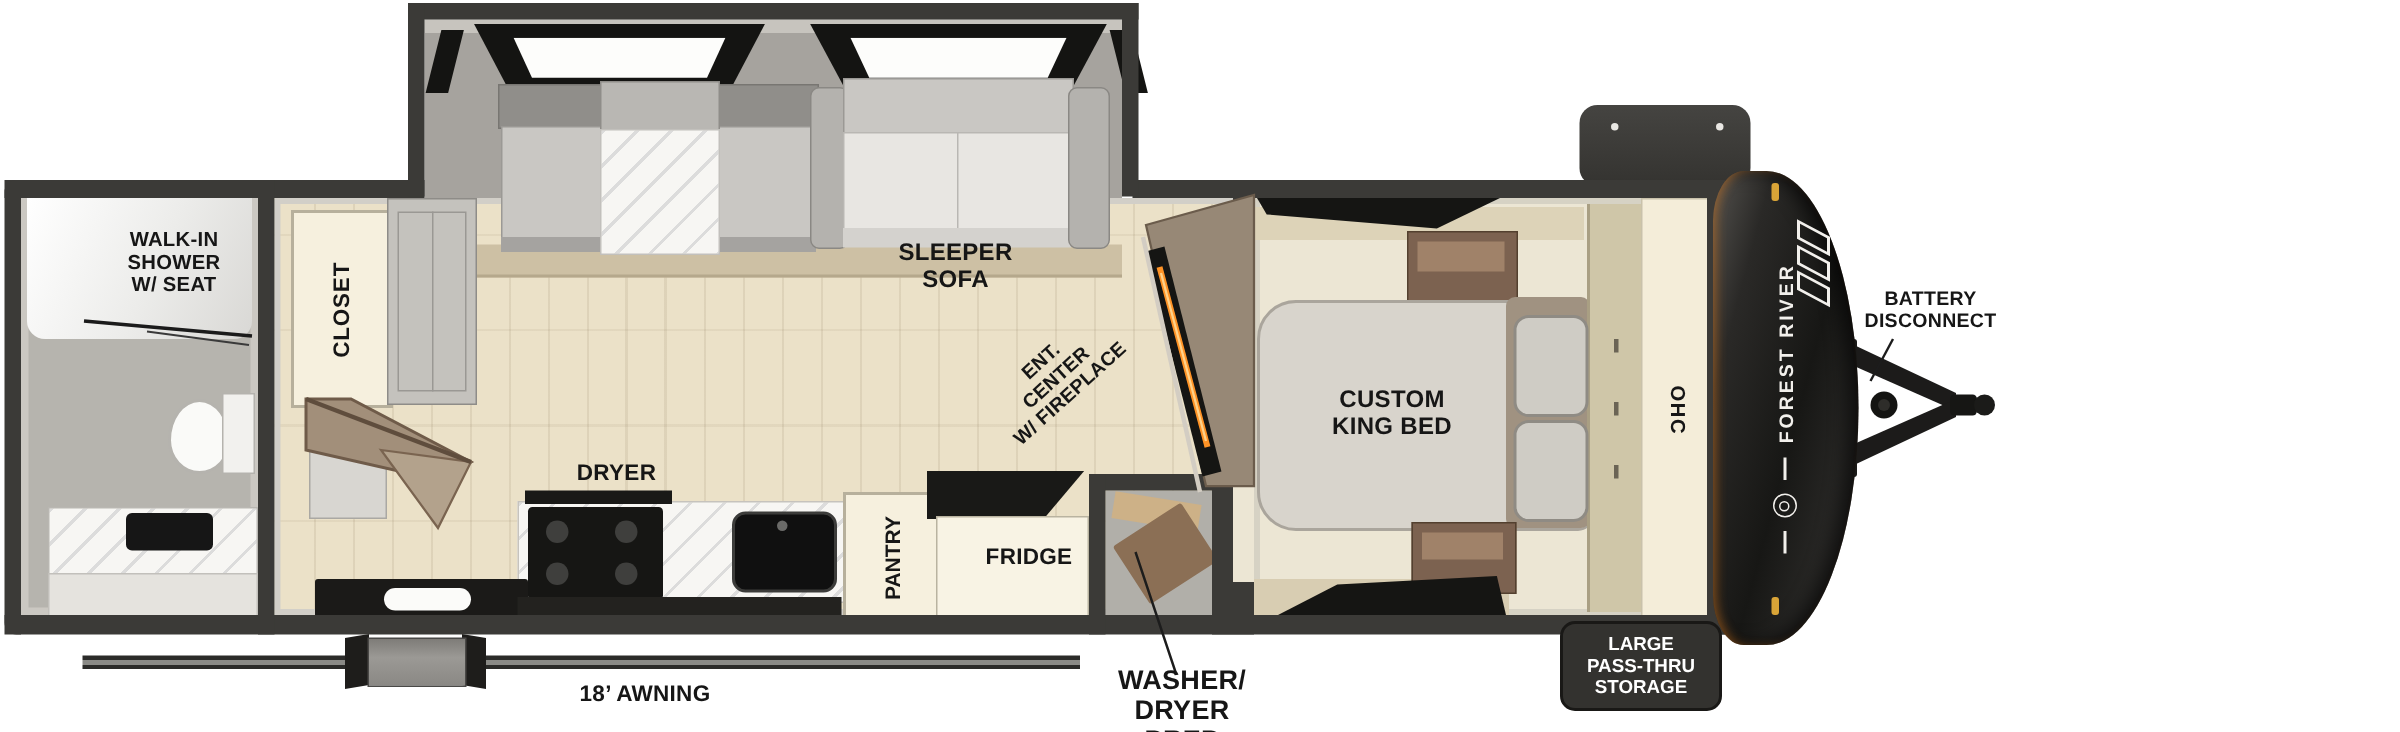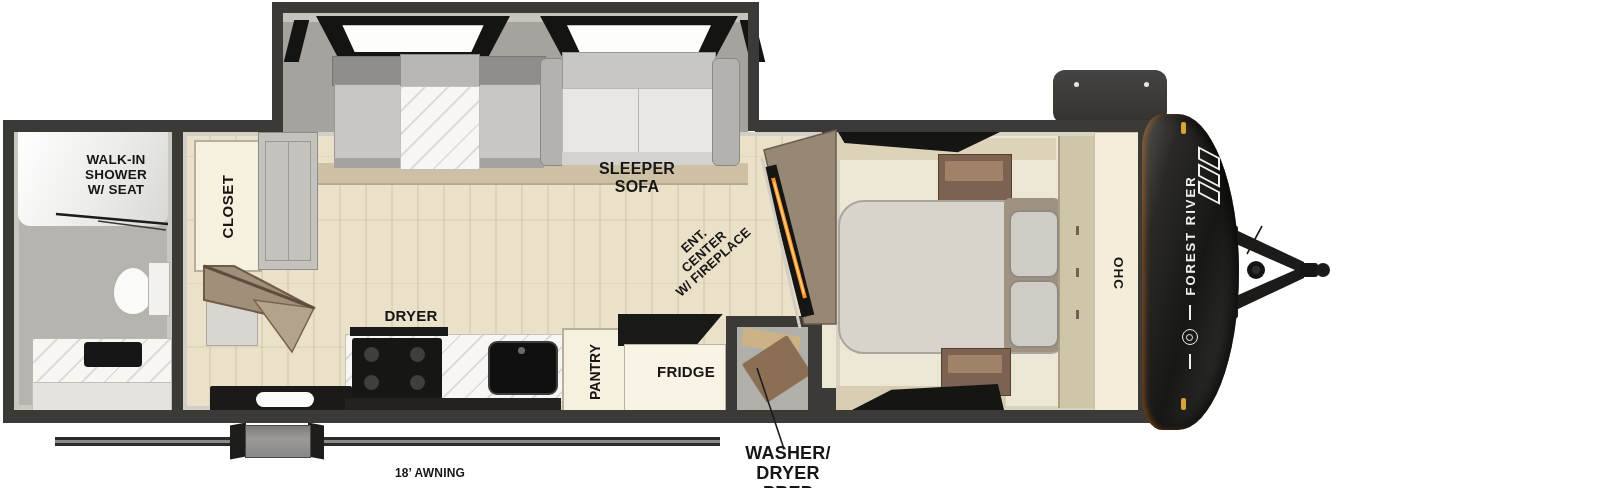--- a/index.html
+++ b/index.html
@@ -219,29 +219,38 @@
     <span class="fr-emblem"></span>
     <span class="fr-rule"></span>
     <span class="txt">FOREST RIVER</span>
     <span class="stripes">
       <span class="slash"></span>
         <span class="slash"></span>
         <span class="slash"></span>
     </span>
   </div>
 
+  <div class="badge">
+    <div class="lblw">LARGE
+PASS-THRU
+STORAGE</div>
+  </div>
 
   <div class="lbl" style="left:577px;top:160px;width:120px;font-size:16px;">SLEEPER
 SOFA</div>
   <div class="lbl" style="left:58px;top:152px;width:116px;font-size:13.5px;">WALK-IN
 SHOWER
 W/ SEAT</div>
   <div class="lbl" style="left:638px;top:230px;width:132px;font-size:13px;transform:rotate(-42deg);">ENT.
 CENTER
 W/ FIREPLACE</div>
   <div class="lbl" style="left:376px;top:308px;width:70px;font-size:15px;">DRYER</div>
   <div class="lbl" style="left:624px;top:364px;width:124px;font-size:15px;z-index:6;">FRIDGE</div>
+  <div class="lbl" style="left:858px;top:258px;width:140px;font-size:16px;">CUSTOM
+KING BED</div>
+  <div class="lbl" style="left:1232px;top:192px;width:110px;font-size:13px;">BATTERY
+DISCONNECT</div>
   <div class="lbl" style="left:742px;top:443px;width:92px;font-size:18px;">WASHER/
 DRYER
 PREP</div>
-  <div class="lbl" style="left:370px;top:455px;width:120px;font-size:12px;margin-top:12px;">18’ AWNING</div>
+  <div class="lbl" style="left:370px;top:455px;width:120px;font-size:15px;">18’ AWNING</div>
 
 </div>
 
 </body></html>

